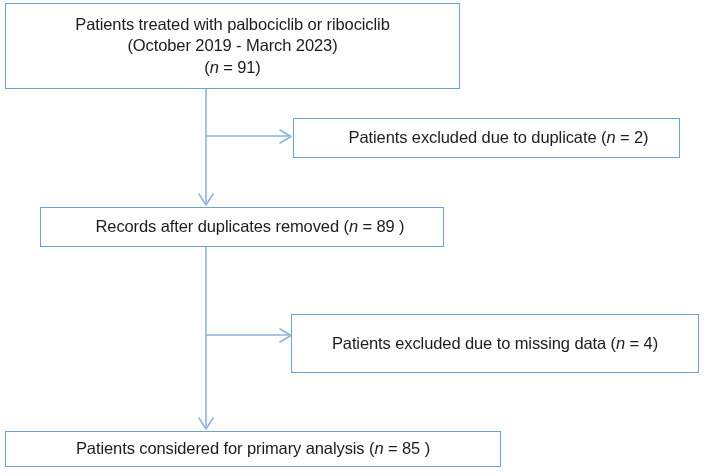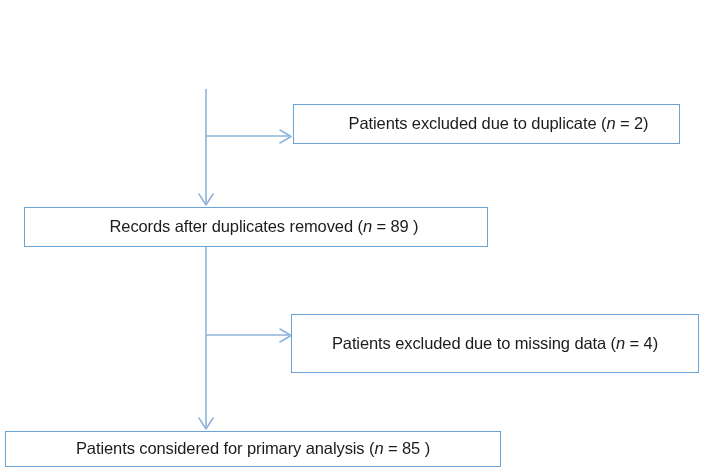--- a/index.html
+++ b/index.html
@@ -32,22 +32,22 @@
     line-height: 1.30;
     letter-spacing: -0.1px;
     padding: 0 6px;
     white-space: pre-line;
   }
   .box-text .n-italic {
     font-style: italic;
   }
   
   #box-top      { left: 5px;   top: 3px;   width: 455px; height: 86px; }
-  #box-dup      { left: 293px; top: 104px; width: 387px; height: 40px; padding-left: 24px; }
-  #box-records  { left: 24px;  top: 207px; width: 464px; height: 40px; padding-left: 16px; }
+  #box-dup      { left: 293px; top: 118px; width: 387px; height: 40px; padding-left: 24px; }
+  #box-records  { left: 40px;  top: 207px; width: 404px; height: 40px; padding-left: 16px; }
   #box-missing  { left: 291px; top: 314px; width: 408px; height: 59px; }
   #box-final    { left: 5px;   top: 431px; width: 496px; height: 36px; }
 
   
   #connectors {
     position: absolute;
     left: 0;
     top: 0;
     width: 709px;
     height: 476px;
@@ -79,20 +79,25 @@
     <line class="conn-line" x1="206" y1="136" x2="289" y2="136"></line>
     <polyline class="conn-head" points="280,130 291,136.5 280,143"></polyline>
 
     <line class="conn-line" x1="206" y1="247" x2="206" y2="427"></line>
     <polyline class="conn-head" points="199,418 206,429 213,418"></polyline>
 
     <line class="conn-line" x1="206" y1="335" x2="289" y2="335"></line>
     <polyline class="conn-head" points="280,329 291,335.5 280,342"></polyline>
   </svg>
 
+  <div class="flow-box" id="box-top">
+    <div class="box-text"><span>Patients treated with palbociclib or ribociclib</span>
+<span>(October 2019 - March 2023)</span>
+<span><span>(</span><span class="n-italic">n</span><span> = 91)</span></span></div>
+  </div>
 
   <div class="flow-box" id="box-dup">
     <div class="box-text"><span>Patients excluded due to duplicate (</span><span class="n-italic">n</span><span> = 2)</span></div>
   </div>
 
   <div class="flow-box" id="box-records">
     <div class="box-text"><span>Records after duplicates removed (</span><span class="n-italic">n</span><span> = 89 )</span></div>
   </div>
 
   <div class="flow-box" id="box-missing">

